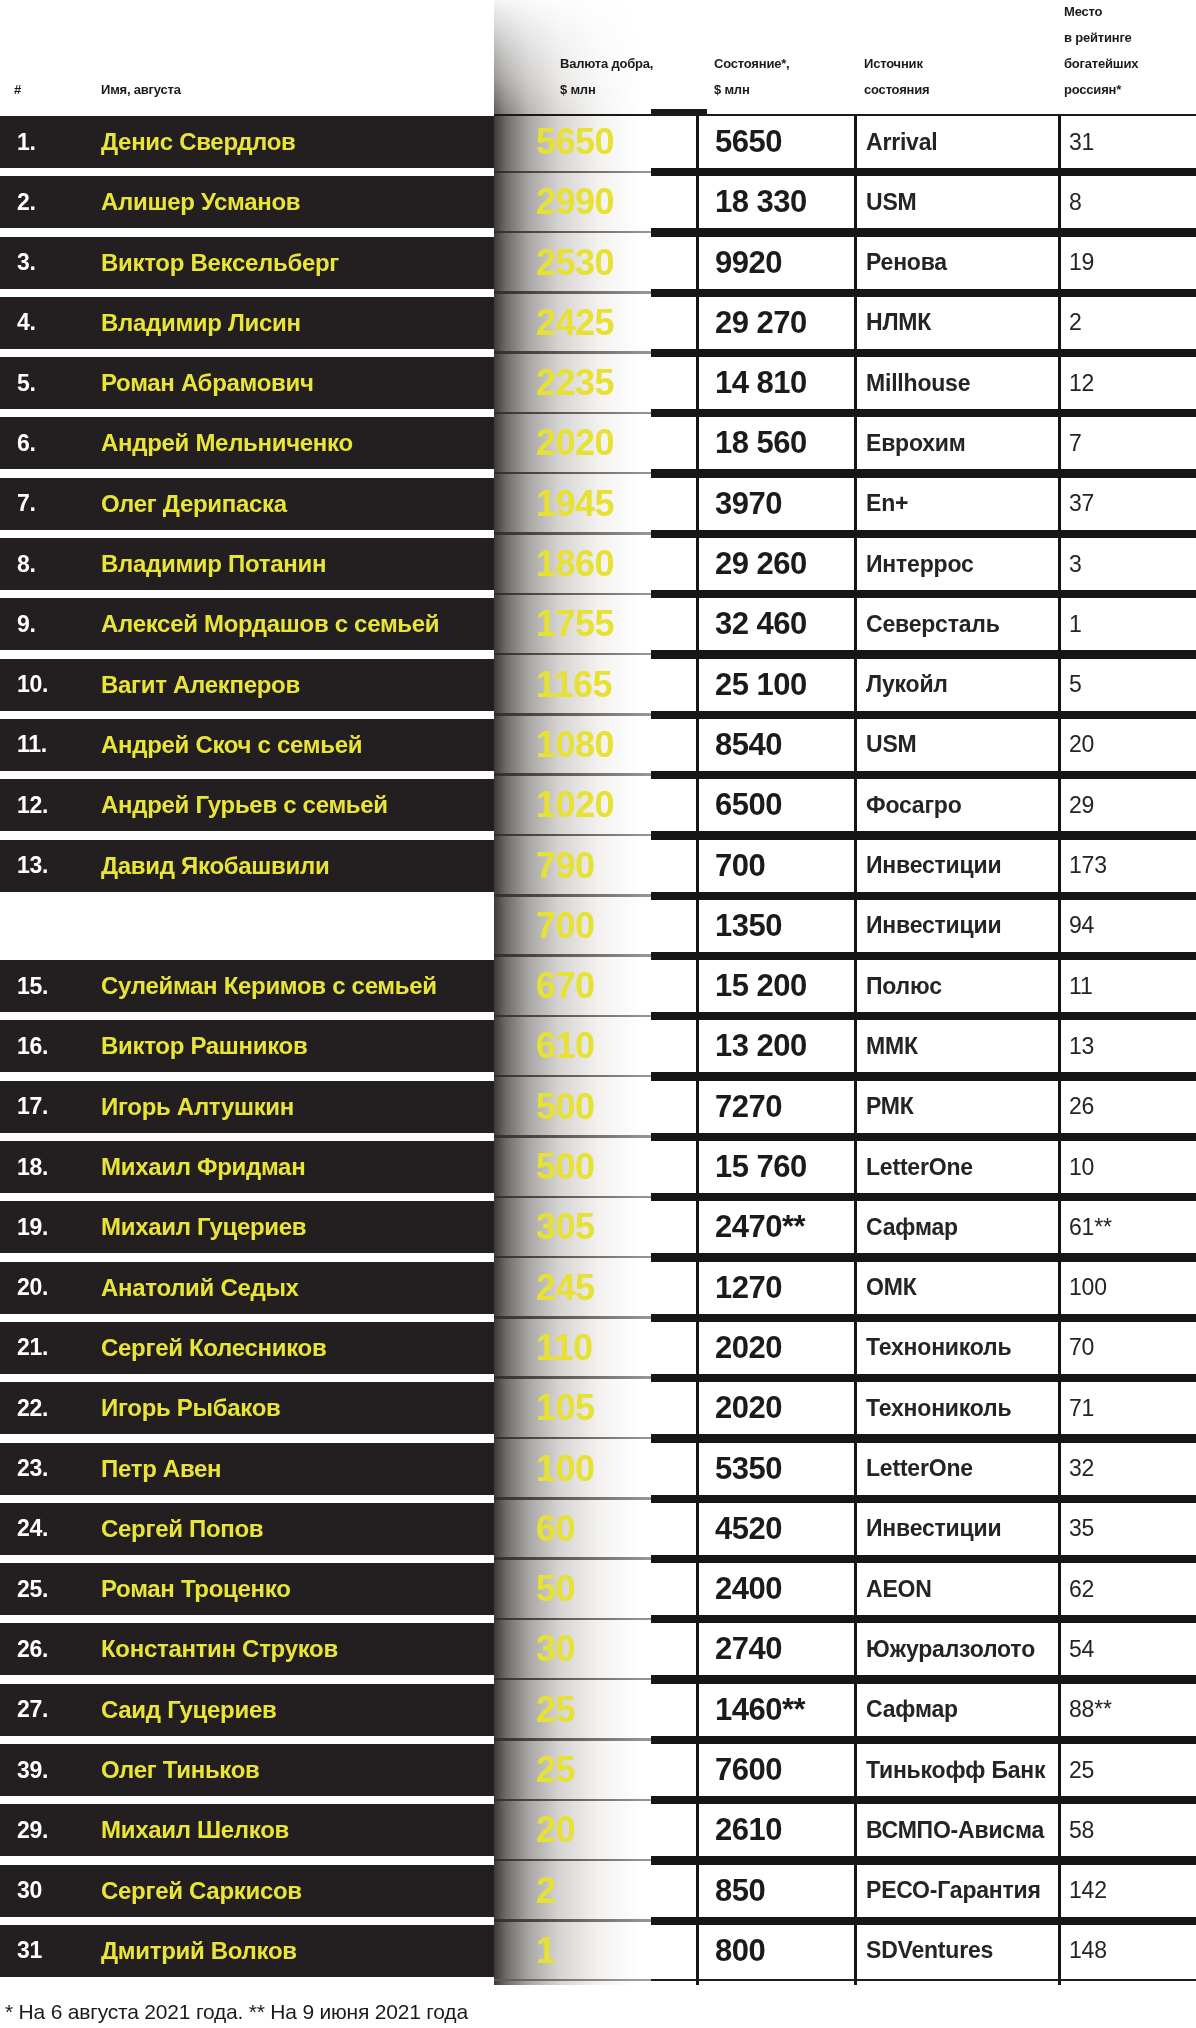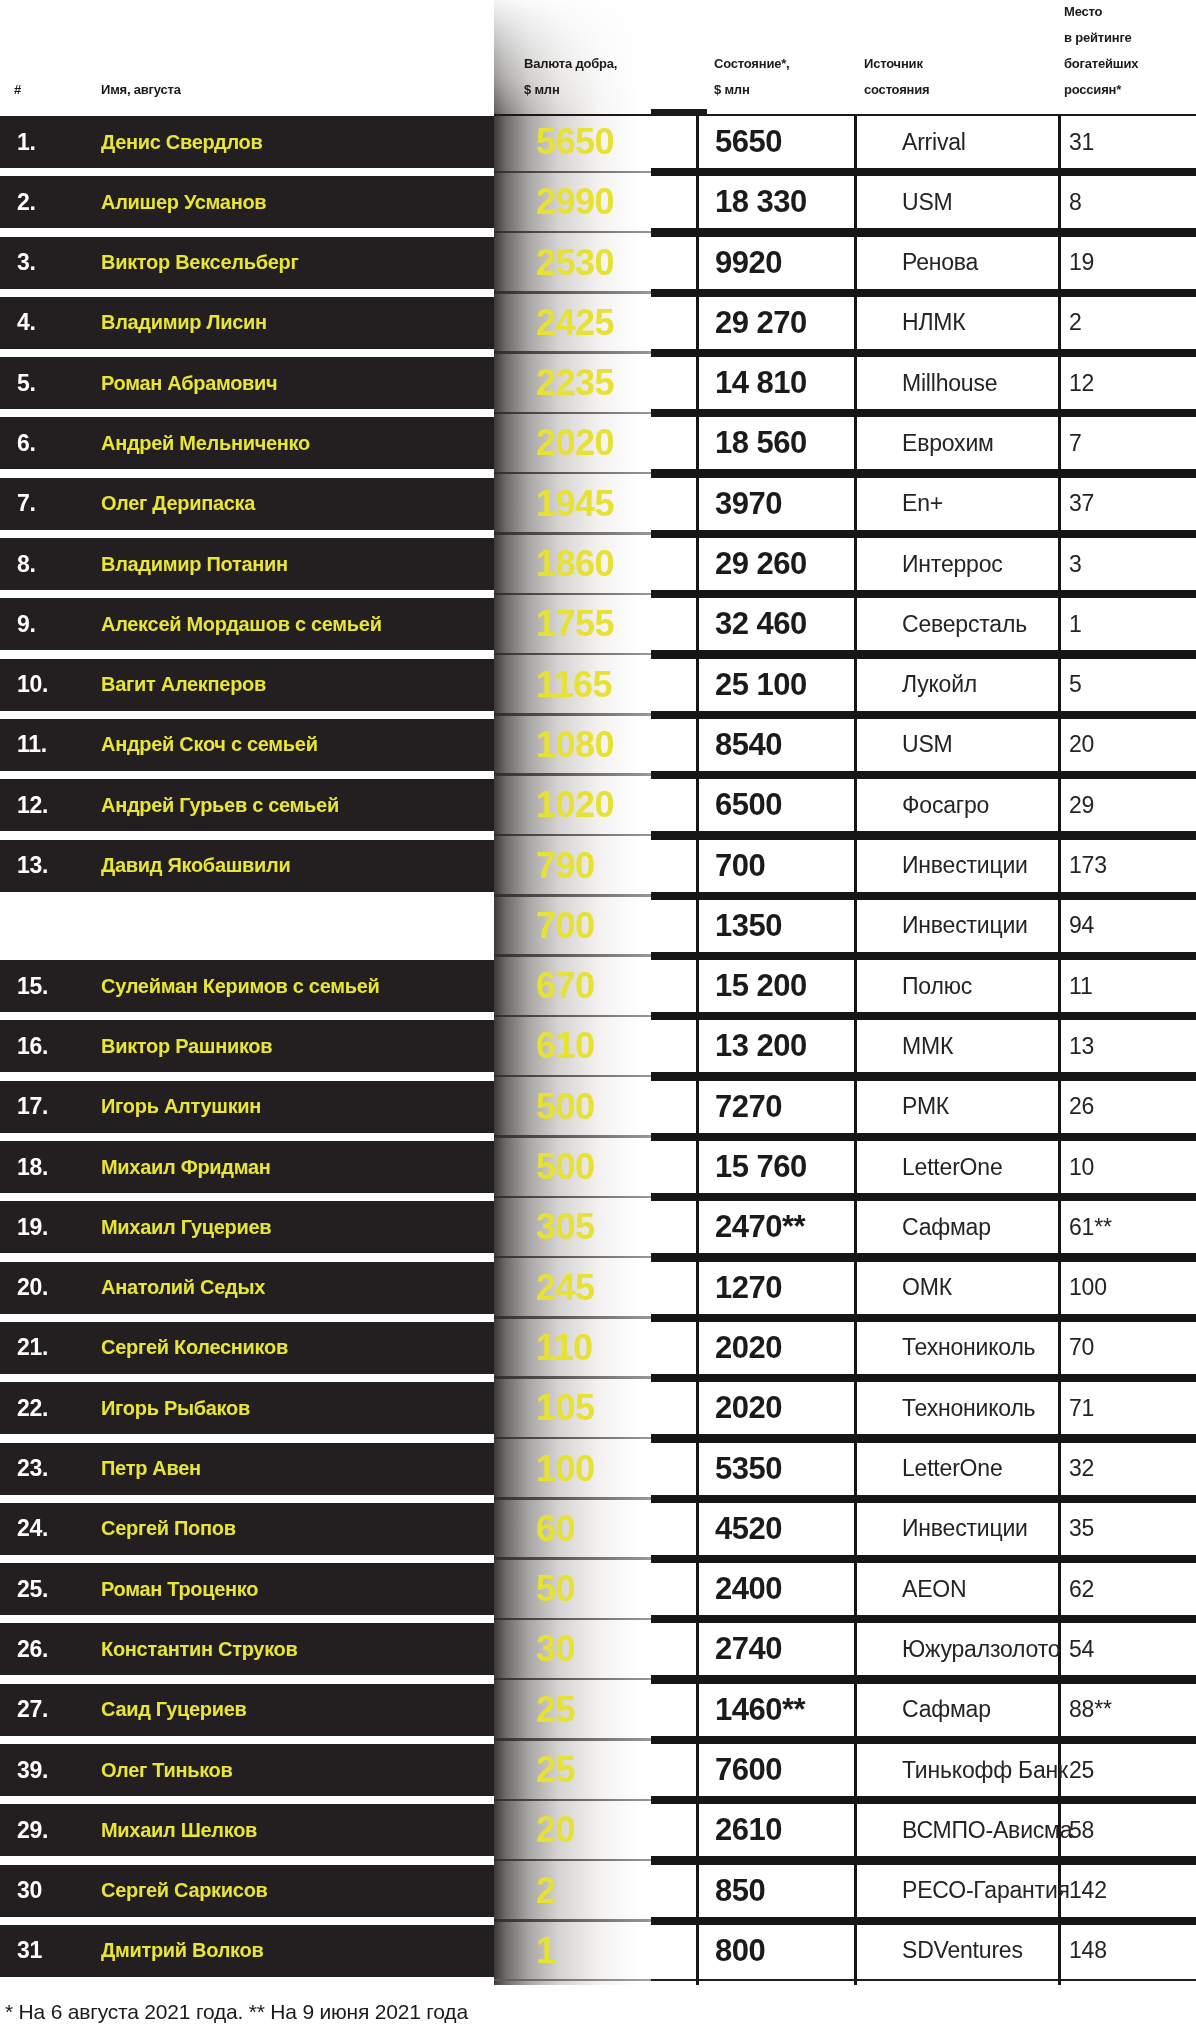--- a/index.html
+++ b/index.html
@@ -18,21 +18,21 @@
       linear-gradient(to bottom, rgba(255,255,255,.95) 0%, rgba(255,255,255,.45) 70%, rgba(255,255,255,.15) 100%),
       linear-gradient(90deg,#3c3a38 0px,#6e6c6a 12px,#a9a7a5 35px,#d6d4d2 65px,#f3f2f1 105px,#ffffff 145px);
   }
   .th{
     position:absolute;bottom:13px;
     font-size:13px;font-weight:700;line-height:26px;
     letter-spacing:-0.2px;color:#1d1b19;white-space:pre-line;
   }
   .th-rank{left:14px;}
   .th-name{left:101px;}
-  .th-currency{left:524px;}
+  .th-currency{left:560px;}
   .th-wealth{left:714px;}
   .th-source{left:864px;}
   .th-place{left:1064px;}
   .header-rule{position:absolute;left:494px;right:0;bottom:0;height:2px;background:#1b1917;}
   .header-tick{position:absolute;left:651px;width:56px;bottom:0;height:7px;background:#1b1917;}
   
   .tbody{position:relative;width:1196px;}
   .grad-strip{
     position:absolute;left:494px;top:0;bottom:0;width:206px;
     background:linear-gradient(90deg,#3c3a38 0px,#6e6c6a 12px,#a9a7a5 35px,#d6d4d2 65px,#f3f2f1 105px,#ffffff 145px);
@@ -43,25 +43,25 @@
   .vline-3{left:1058px;}
   .row{position:relative;width:1196px;height:60.3px;}
   .c-name{
     position:absolute;left:0;top:0;width:494px;height:52px;
     background:#231f20;display:flex;align-items:center;
   }
   .rank{
     width:101px;box-sizing:border-box;padding-left:17px;
     color:#ffffff;font-size:23px;font-weight:700;letter-spacing:-0.3px;
   }
-  .nm{color:#e9e438;font-size:20px;font-weight:700;letter-spacing:-0.3px;white-space:nowrap;}
+  .nm{color:#e9e438;font-size:24px;font-weight:700;letter-spacing:-0.3px;white-space:nowrap;}
   .cell{position:absolute;top:0;height:52px;display:flex;align-items:center;white-space:nowrap;}
   .c-currency{left:536px;color:#e6e132;font-size:36px;font-weight:700;letter-spacing:-0.5px;}
   .c-wealth{left:715px;color:#1d1b19;font-size:31px;font-weight:700;letter-spacing:-0.5px;}
-  .c-source{left:866px;color:#262422;font-size:23px;font-weight:400;letter-spacing:-0.2px;margin-left:36px;}
+  .c-source{left:866px;color:#262422;font-size:23px;font-weight:700;letter-spacing:-0.2px;}
   .c-place{left:1069px;color:#262422;font-size:23px;font-weight:400;letter-spacing:-0.2px;}
   .sep-thin{
     position:absolute;left:494px;width:157px;top:54.5px;height:2.5px;
     background:linear-gradient(90deg,#2e2c2a,#9a9896);
   }
   .sep-thick{position:absolute;left:651px;right:0;top:52px;height:8.3px;background:#181614;}
   .row:last-child .sep-thin{top:54px;height:2px;background:linear-gradient(90deg,#5a5856,#a3a1a0);}
   .row:last-child .sep-thick{top:54px;height:2.5px;background:#1f1d1b;}
   
   .footnote{

